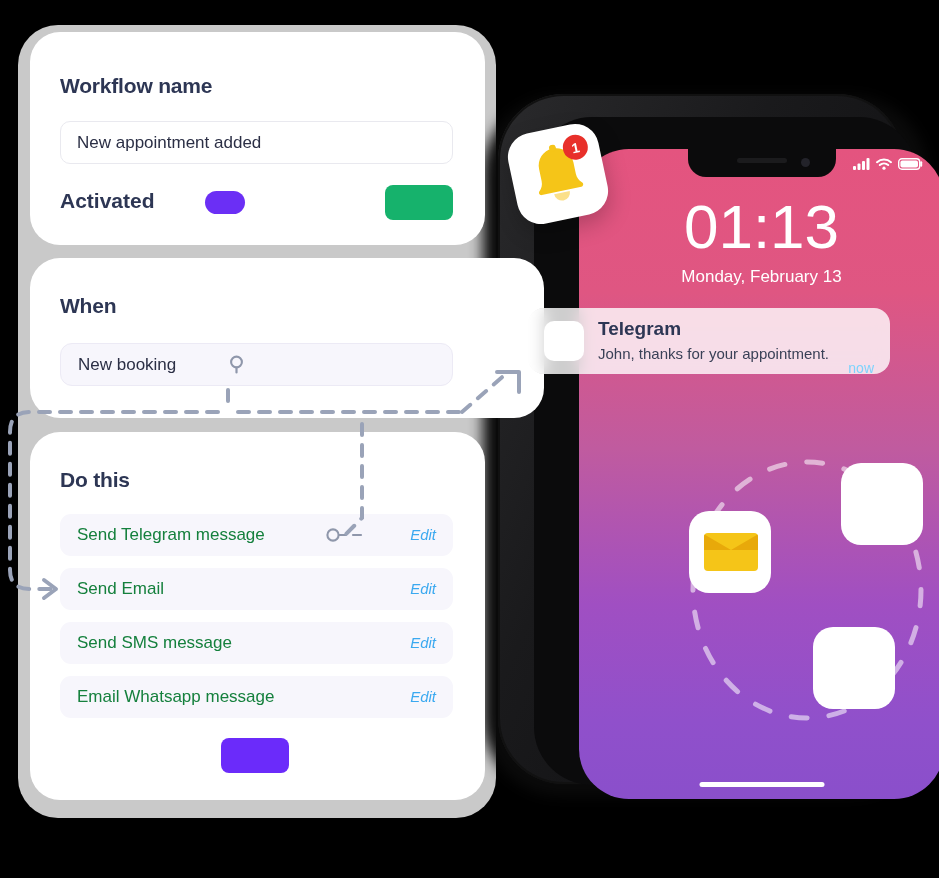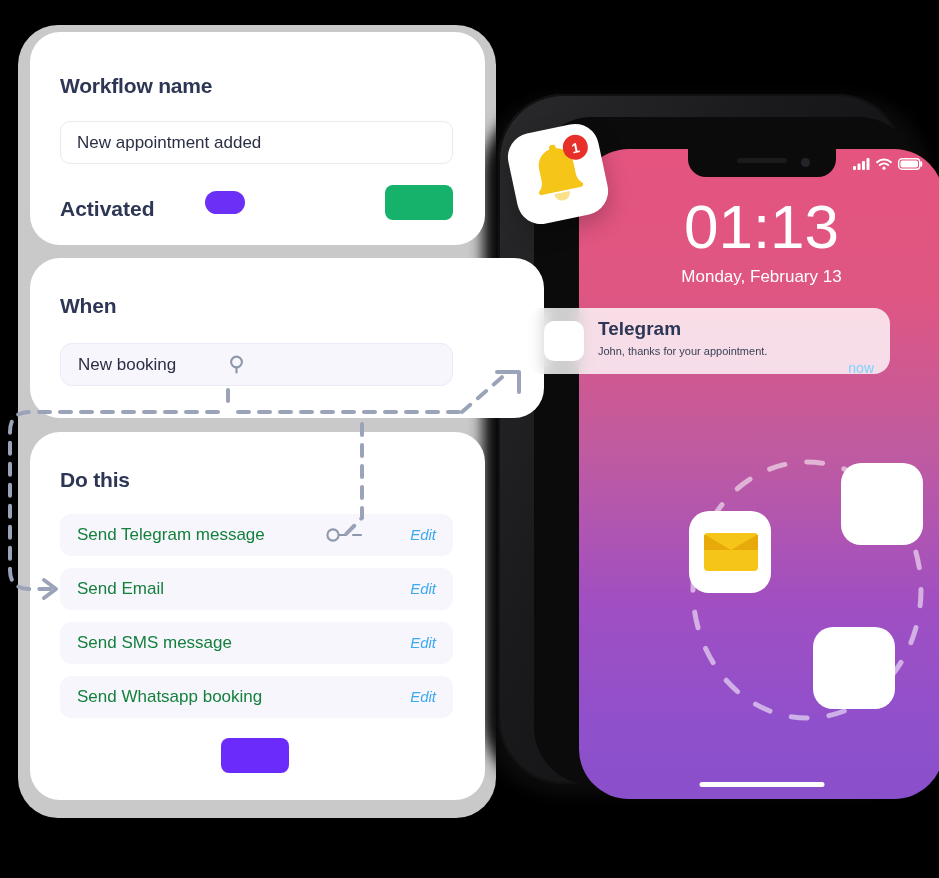--- a/index.html
+++ b/index.html
@@ -47,21 +47,21 @@
     font-size: 17px; color: #2b2f45;
     padding: 0 16px;
     outline: none;
   }
   #activated-row {
     position: absolute; left: 30px; top: 150px;
     width: 393px; height: 40px;
   }
   #activated-label {
     position: absolute; left: 0; top: 7px;
-    font-size: 21px; font-weight: bold; color: #2d3654; margin-top: 8px;
+    font-size: 21px; font-weight: bold; color: #2d3654;
   }
   #activated-toggle {
     position: absolute; left: 145px; top: 9px;
     width: 40px; height: 23px;
     background: #6b2ff5; border-radius: 12px;
   }
   #save-button {
     position: absolute; right: 0; top: 3px;
     width: 68px; height: 35px;
     background: #16b26c; border-radius: 8px;
@@ -237,21 +237,21 @@
   #notif-app {
     position: absolute; left: 70px; top: 10px;
     font-size: 19px; font-weight: bold; color: #2d3654;
   }
   #notif-time {
     position: absolute; right: 16px; top: 12px;
     font-size: 14px; color: #7dd3fc; margin-top: 40px;
   }
   #notif-text {
     position: absolute; left: 70px; top: 37px;
-    font-size: 11px; color: #3a4157;
+    font-size: 15px; color: #3a4157;
   }
 
   
   #bell-card {
     position: absolute; left: 512px; top: 128px;
     width: 92px; height: 92px;
     background: #fff;
     border-radius: 24px;
     transform: rotate(-12deg);
     box-shadow: 0 9px 22px rgba(0,0,0,0.22);
@@ -312,21 +312,21 @@
       <span class="action-label">Send Email</span>
       <span class="action-edit">Edit</span>
     </div>
 
     <div class="action-row r2">
       <span class="action-label">Send SMS message</span>
       <span class="action-edit">Edit</span>
     </div>
 
     <div class="action-row r3">
-      <span class="action-label">Send Whatsapp booking</span>
+      <span class="action-label">Email Whatsapp message</span>
       <span class="action-edit">Edit</span>
     </div>
 
     <button id="add-action-button"></button>
   </div>
 
   <svg id="connectors" viewBox="0 0 939 878">
 
     <path d="M228 390 L228 404" stroke="#9aa3b8" stroke-width="4" stroke-dasharray="11 10" fill="none" stroke-linecap="round"></path>
 

